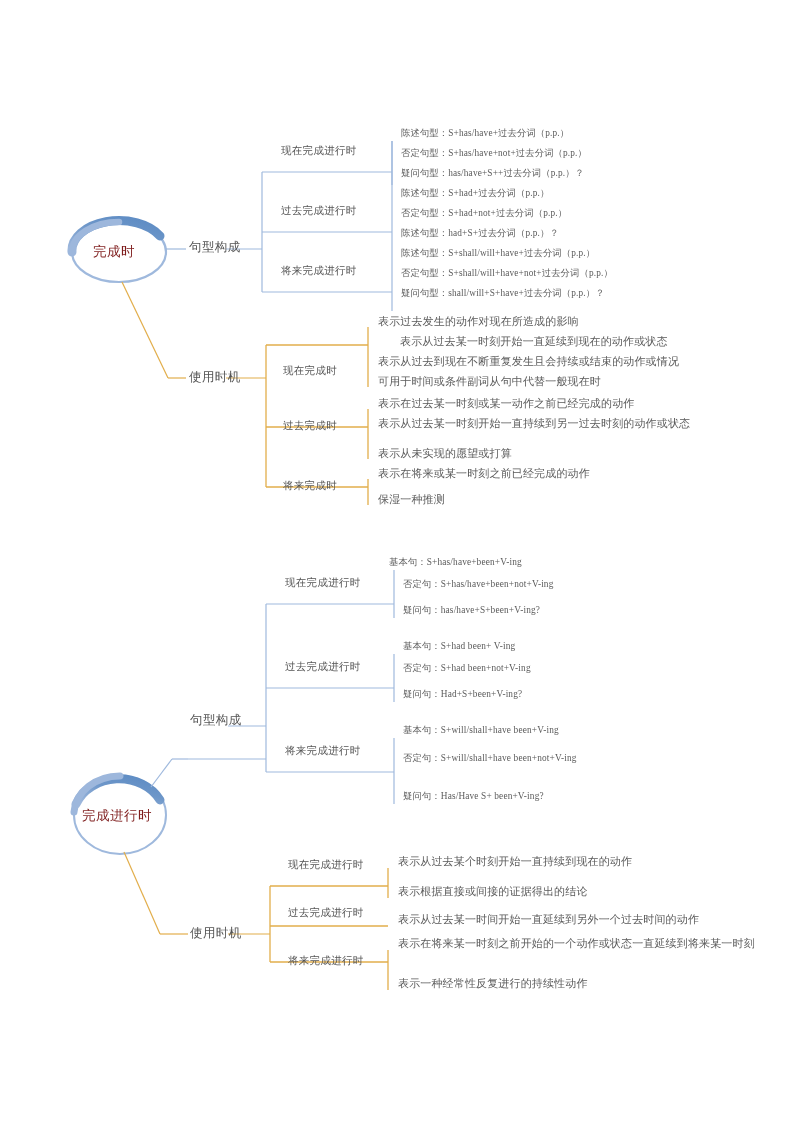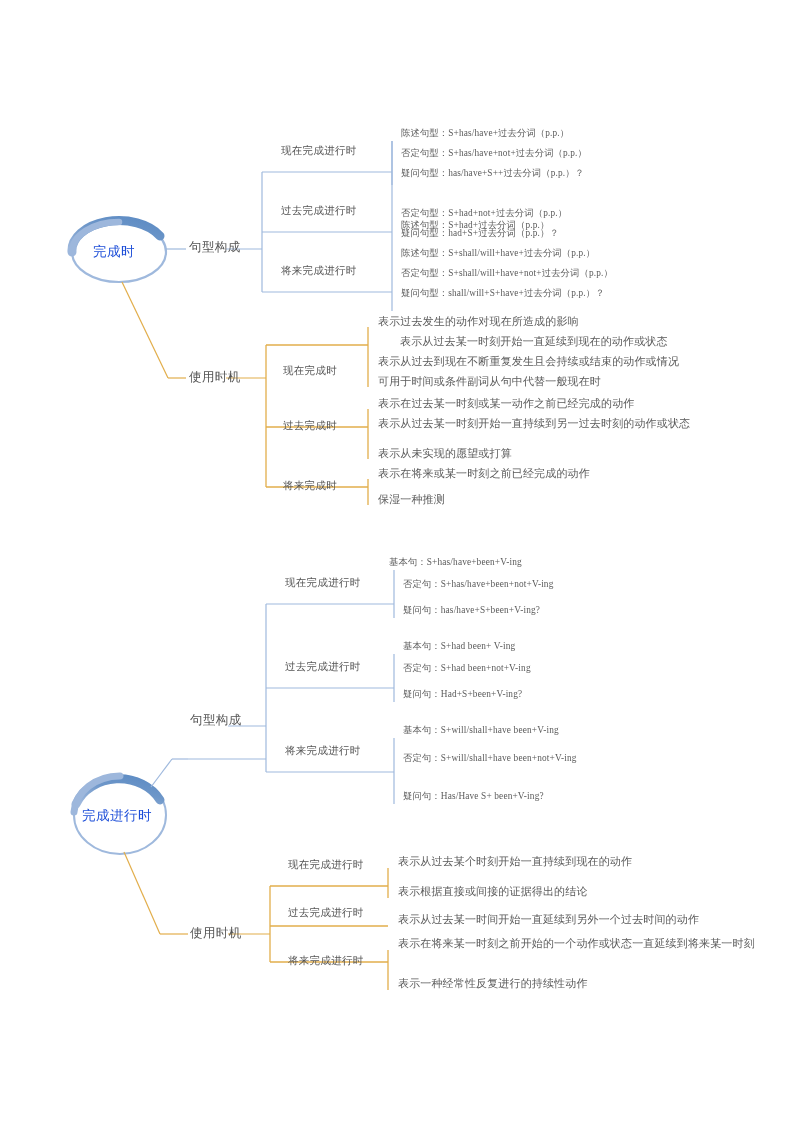--- a/index.html
+++ b/index.html
@@ -11,21 +11,21 @@
   }
   .canvas{position:absolute;left:0;top:0;width:794px;height:1125px;}
   svg.lines{position:absolute;left:0;top:0;width:794px;height:1125px;pointer-events:none;}
 
   
   .lbl{
     position:absolute;white-space:nowrap;line-height:1;
   }
   
   .root-lbl{
-    font-size:13.5px;color:#1d4ed8;letter-spacing:.5px;
+    font-size:13.5px;color:#7f1d1d;letter-spacing:.5px;
   }
   
   .l1{
     font-size:12.5px;color:#545454;letter-spacing:.4px;
   }
   
   .l2{
     font-size:10.5px;color:#555555;letter-spacing:.3px;
   }
   
@@ -170,23 +170,23 @@
   <div class="lbl l1" style="left:189px;top:371px;">使用时机</div>
 
   <div class="lbl l2" style="left:281px;top:146px;">现在完成进行时</div>
   <div class="lbl l2" style="left:281px;top:206px;">过去完成进行时</div>
   <div class="lbl l2" style="left:281px;top:266px;">将来完成进行时</div>
 
   <div class="lbl leaf" style="left:401px;top:129px;">陈述句型：S+has/have+过去分词（p.p.）</div>
   <div class="lbl leaf" style="left:401px;top:149px;">否定句型：S+has/have+not+过去分词（p.p.）</div>
   <div class="lbl leaf" style="left:401px;top:169px;">疑问句型：has/have+S++过去分词（p.p.）？</div>
 
-  <div class="lbl leaf" style="left:401px;top:189px;margin-top:32px;">陈述句型：S+had+过去分词（p.p.）</div>
+  <div class="lbl leaf" style="left:401px;top:189px;">陈述句型：S+had+过去分词（p.p.）</div>
   <div class="lbl leaf" style="left:401px;top:209px;">否定句型：S+had+not+过去分词（p.p.）</div>
-  <div class="lbl leaf" style="left:401px;top:229px;">疑问句型：had+S+过去分词（p.p.）？</div>
+  <div class="lbl leaf" style="left:401px;top:229px;">陈述句型：had+S+过去分词（p.p.）？</div>
 
   <div class="lbl leaf" style="left:401px;top:249px;">陈述句型：S+shall/will+have+过去分词（p.p.）</div>
   <div class="lbl leaf" style="left:401px;top:269px;">否定句型：S+shall/will+have+not+过去分词（p.p.）</div>
   <div class="lbl leaf" style="left:401px;top:289px;">疑问句型：shall/will+S+have+过去分词（p.p.）？</div>
 
   <div class="lbl l2" style="left:283px;top:366px;">现在完成时</div>
   <div class="lbl l2" style="left:283px;top:421px;">过去完成时</div>
   <div class="lbl l2" style="left:283px;top:481px;">将来完成时</div>
 
   <div class="lbl leaf cn" style="left:378px;top:316px;">表示过去发生的动作对现在所造成的影响</div>

